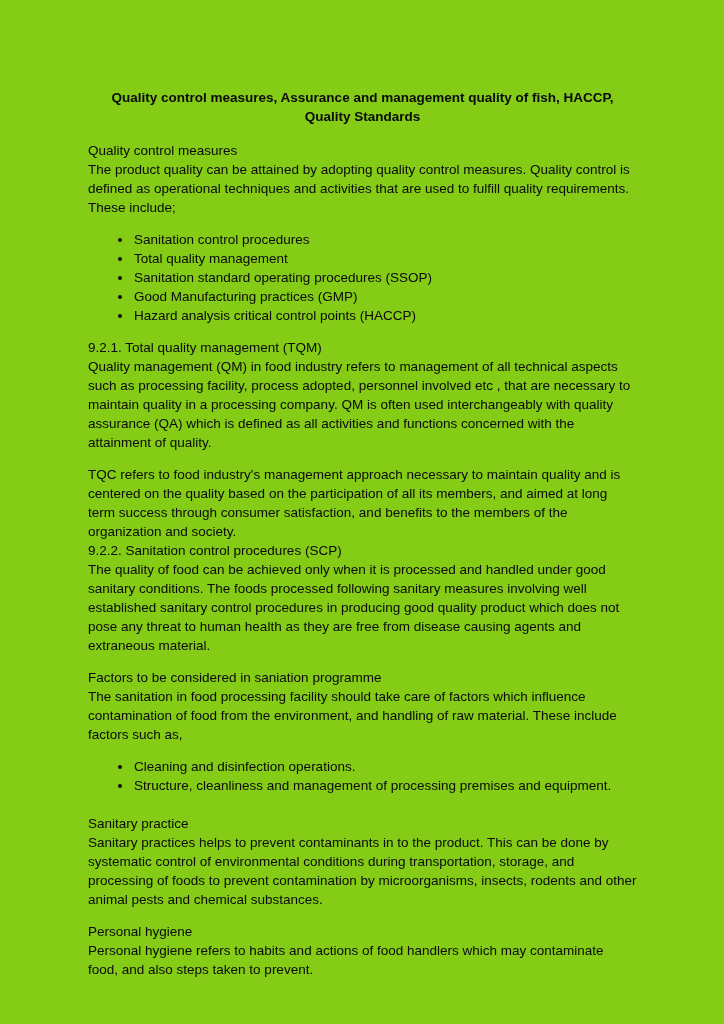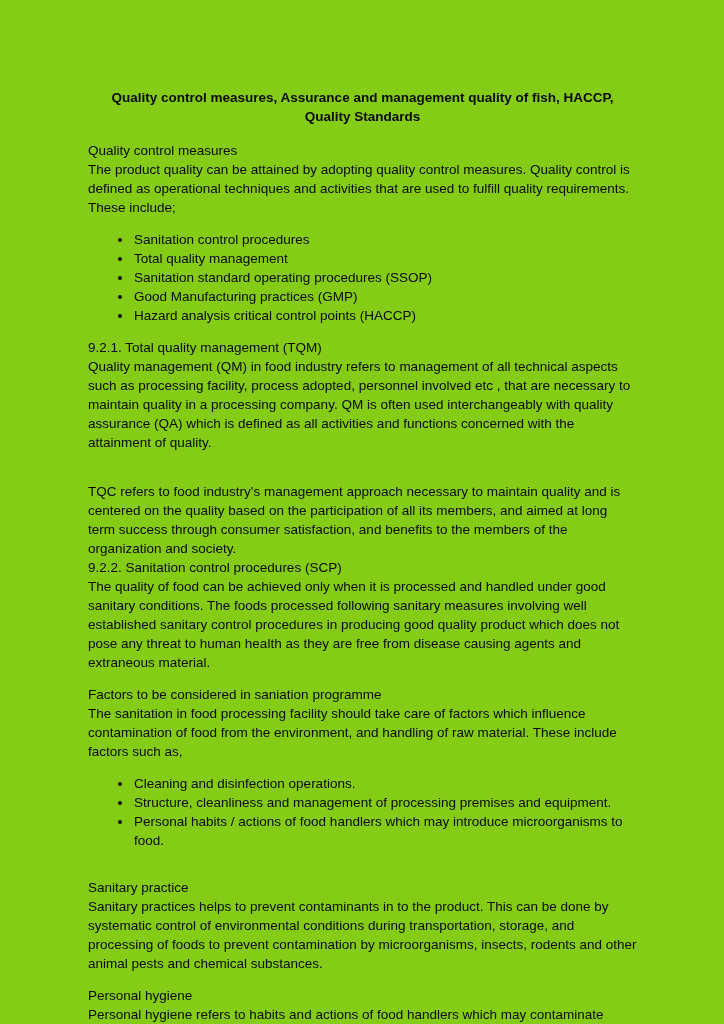--- a/index.html
+++ b/index.html
@@ -28,27 +28,27 @@
   h2.sec-heading {
     font-size: 13.5px;
     line-height: 19px;
     font-weight: normal;
     margin: 13px 0 0 0;
   }
   h2.sec-heading.tight {
     margin-top: 0;
   }
   h2.sec-heading.loose {
-    margin-top: 28px;
+    margin-top: 19px;
   }
   p.body-text {
     margin: 0;
   }
   p.body-text.spaced {
-    margin-top: 30px;
+    margin-top: 13px;
   }
   ul.bullet-list {
     margin: 13px 0 12px 0;
     padding: 0 0 0 46px;
     list-style: none;
   }
   ul.bullet-list li {
     position: relative;
     margin: 0;
   }
@@ -87,21 +87,20 @@
 
   <h2 class="sec-heading tight">9.2.2. Sanitation control procedures (SCP)</h2>
   <p class="body-text">The quality of food can be achieved only when it is processed and handled under good sanitary conditions. The foods processed following sanitary measures involving well established sanitary control procedures in producing good quality product which does not pose any threat to human health as they are free from disease causing agents and extraneous material.</p>
 
   <h2 class="sec-heading">Factors to be considered in saniation programme</h2>
   <p class="body-text">The sanitation in food processing facility should take care of factors which influence contamination of food from the environment, and handling of raw material. These include factors such as,</p>
 
   <ul class="bullet-list">
     <li>Cleaning and disinfection operations.</li>
     <li>Structure, cleanliness and management of processing premises and equipment.</li>
-    <li>Personal habits / actions of food handlers which may introduce microorganisms to food.</li>
   </ul>
 
   <h2 class="sec-heading loose">Sanitary practice</h2>
   <p class="body-text">Sanitary practices helps to prevent contaminants in to the product. This can be done by systematic control of environmental conditions during transportation, storage, and processing of foods to prevent contamination by microorganisms, insects, rodents and other animal pests and chemical substances.</p>
 
   <h2 class="sec-heading">Personal hygiene</h2>
   <p class="body-text">Personal hygiene refers to habits and actions of food handlers which may contaminate food, and also steps taken to prevent.</p>
 
 </div>
 

